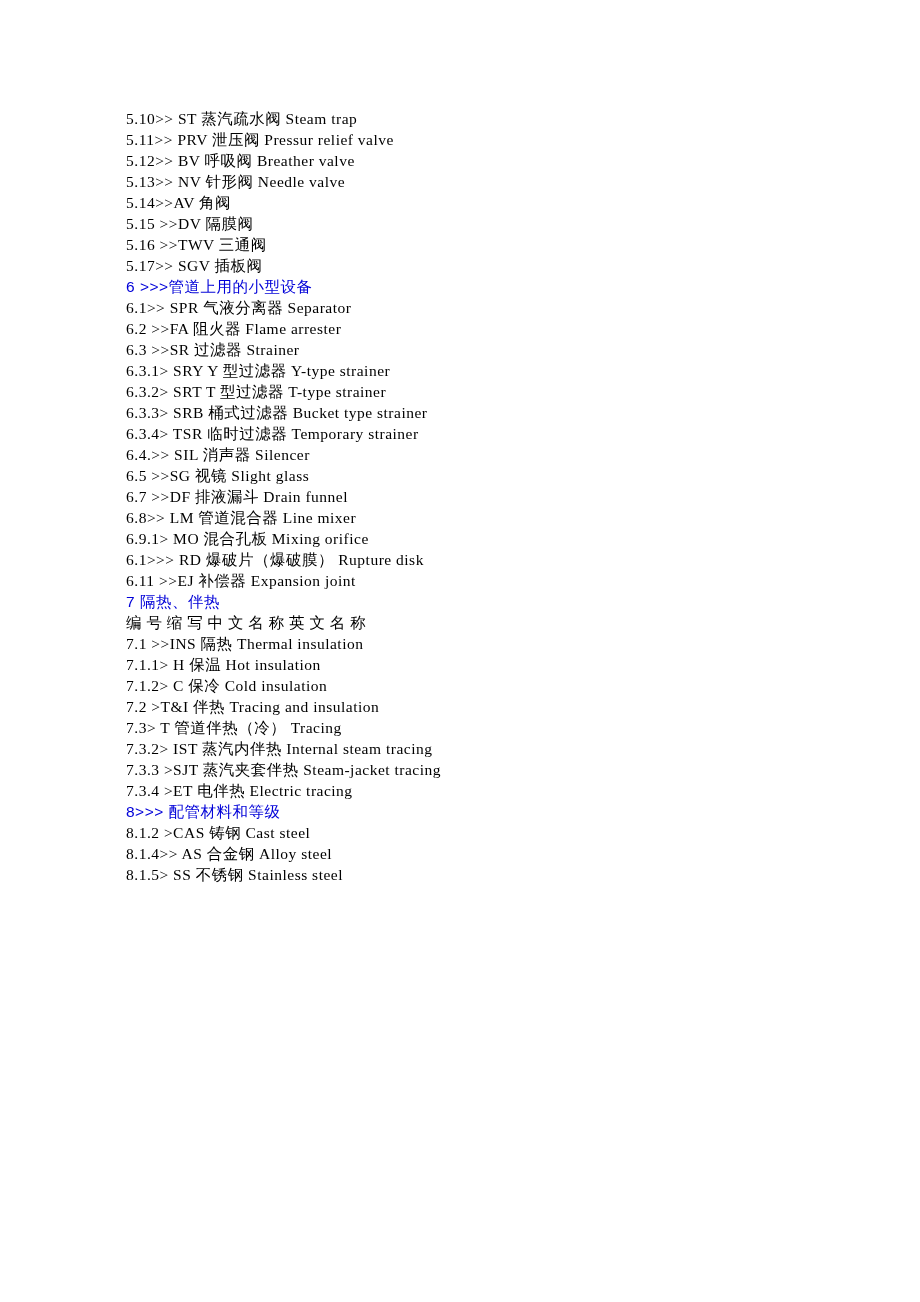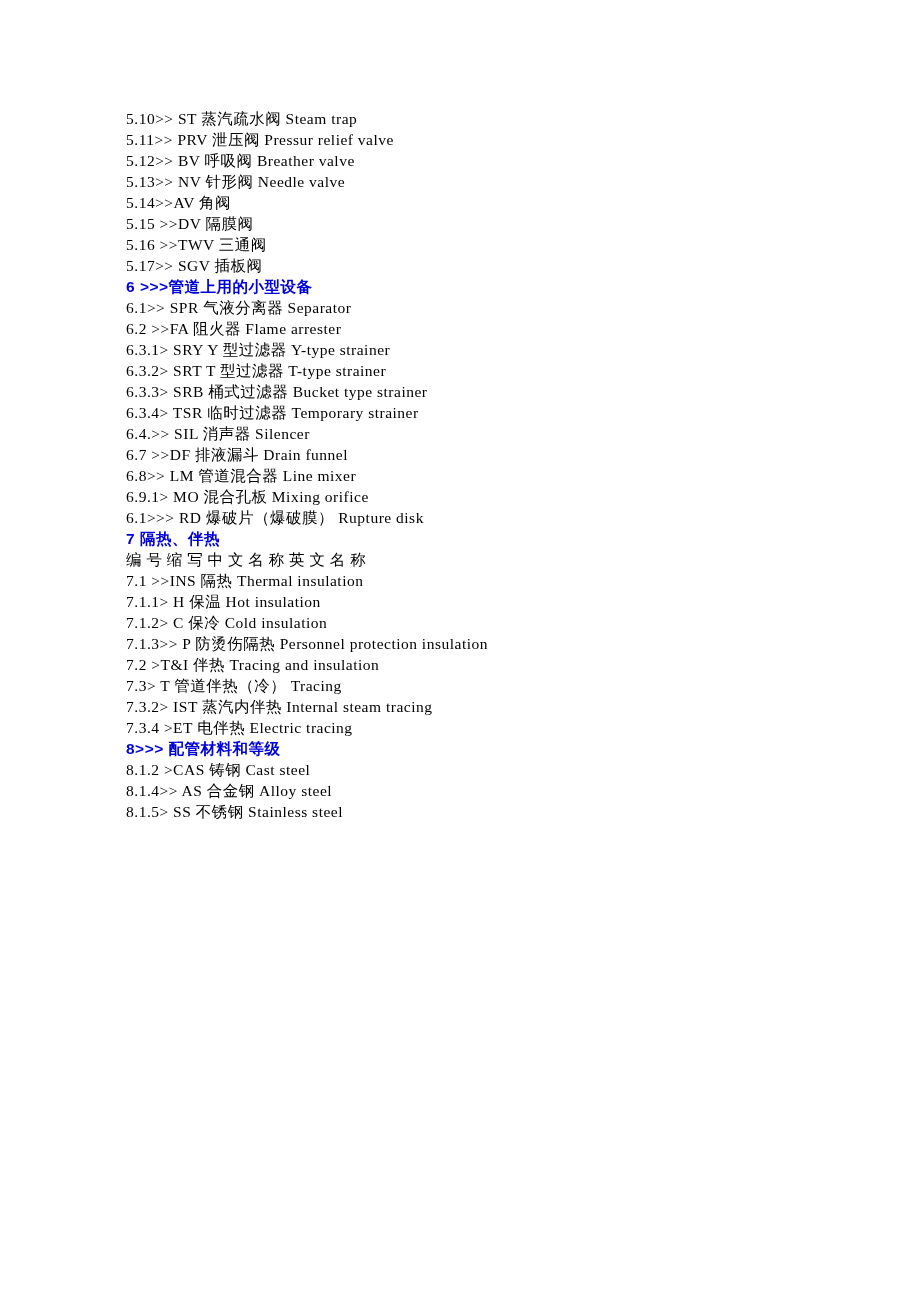--- a/index.html
+++ b/index.html
@@ -13,21 +13,21 @@
       width: 920px;
       box-sizing: border-box;
     }
     .line {
       letter-spacing: 0.5px;
       white-space: pre;
     }
     .heading {
       color: #0000d8;
       font-family: "SimHei", "黑体", "Microsoft YaHei", sans-serif;
-      font-weight: bold;
+      font-weight: normal;
       letter-spacing: 0.5px;
     }
     .heading .num {
       font-family: "Arial", sans-serif;
     }
   </style>
 </head>
 <body>
 
 <div id="content">
@@ -35,36 +35,39 @@
     <div class="line">5.11&gt;&gt; PRV 泄压阀 Pressur relief valve</div>
     <div class="line">5.12&gt;&gt; BV 呼吸阀 Breather valve</div>
     <div class="line">5.13&gt;&gt; NV 针形阀 Needle valve</div>
     <div class="line">5.14&gt;&gt;AV 角阀</div>
     <div class="line">5.15 &gt;&gt;DV 隔膜阀</div>
     <div class="line">5.16 &gt;&gt;TWV 三通阀</div>
     <div class="line">5.17&gt;&gt; SGV 插板阀</div>
     <div class="heading"><span class="num">6 &gt;&gt;&gt;</span><span>管道上用的小型设备</span></div>
     <div class="line">6.1&gt;&gt; SPR 气液分离器 Separator</div>
     <div class="line">6.2 &gt;&gt;FA 阻火器 Flame arrester</div>
+    <div class="line">6.3 &gt;&gt;SR 过滤器 Strainer</div>
     <div class="line">6.3.1&gt; SRY Y 型过滤器 Y-type strainer</div>
     <div class="line">6.3.2&gt; SRT T 型过滤器 T-type strainer</div>
     <div class="line">6.3.3&gt; SRB 桶式过滤器 Bucket type strainer</div>
     <div class="line">6.3.4&gt; TSR 临时过滤器 Temporary strainer</div>
     <div class="line">6.4.&gt;&gt; SIL 消声器 Silencer</div>
+    <div class="line">6.5 &gt;&gt;SG 视镜 Slight glass</div>
     <div class="line">6.7 &gt;&gt;DF 排液漏斗 Drain funnel</div>
     <div class="line">6.8&gt;&gt; LM 管道混合器 Line mixer</div>
     <div class="line">6.9.1&gt; MO 混合孔板 Mixing orifice</div>
     <div class="line">6.1&gt;&gt;&gt; RD 爆破片（爆破膜） Rupture disk</div>
+    <div class="line">6.11 &gt;&gt;EJ 补偿器 Expansion joint</div>
     <div class="heading"><span class="num">7 </span><span>隔热、伴热</span></div>
     <div class="line">编 号 缩 写 中 文 名 称 英 文 名 称</div>
     <div class="line">7.1 &gt;&gt;INS 隔热 Thermal insulation</div>
     <div class="line">7.1.1&gt; H 保温 Hot insulation</div>
     <div class="line">7.1.2&gt; C 保冷 Cold insulation</div>
-    <div class="line">7.1.3&gt;&gt; P 防烫伤隔热 Personnel protection insulation</div>
     <div class="line">7.2 &gt;T&amp;I 伴热 Tracing and insulation</div>
     <div class="line">7.3&gt; T 管道伴热（冷） Tracing</div>
     <div class="line">7.3.2&gt; IST 蒸汽内伴热 Internal steam tracing</div>
+    <div class="line">7.3.3 &gt;SJT 蒸汽夹套伴热 Steam-jacket tracing</div>
     <div class="line">7.3.4 &gt;ET 电伴热 Electric tracing</div>
     <div class="heading"><span class="num">8&gt;&gt;&gt; </span><span>配管材料和等级</span></div>
     <div class="line">8.1.2 &gt;CAS 铸钢 Cast steel</div>
     <div class="line">8.1.4&gt;&gt; AS 合金钢 Alloy steel</div>
     <div class="line">8.1.5&gt; SS 不锈钢 Stainless steel</div>
   </div>
 
 </body></html>

